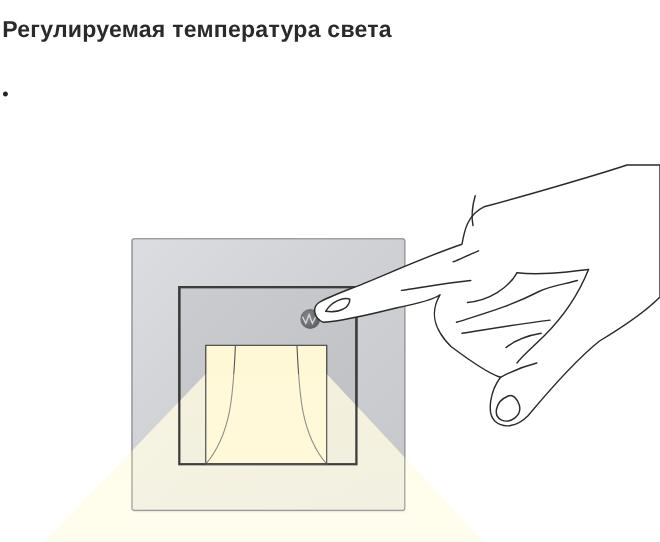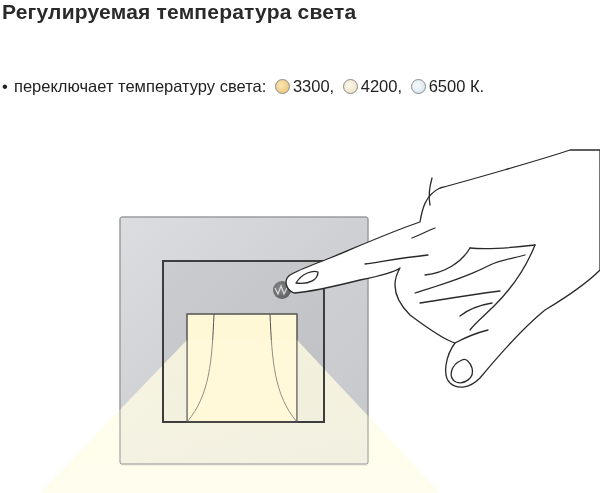--- a/index.html
+++ b/index.html
@@ -11,21 +11,21 @@
       width: 600px;
       height: 493px;
       position: relative;
       overflow: hidden;
       font-family: "Liberation Sans", "DejaVu Sans", sans-serif;
       color: #1f1f1f;
     }
     .title {
       position: absolute;
       left: 2px;
-      top: 0px;
+      top: 16px;
       font-size: 21px;
       font-weight: bold;
       color: #2a2a2a;
       letter-spacing: 0.2px;
       white-space: nowrap;
     }
     .bullet-block {
       position: absolute;
       left: 0px;
       top: 74px;
@@ -63,26 +63,20 @@
     }
   </style>
 </head>
 <body>
 
 <div class="title">Регулируемая температура света</div>
 
 <div class="bullet-block">
   <div class="bullet-line">
     <span class="bullet-dot">•</span>
-  </div>
-  <div class="bullet-line">
-    <span>переключает температуру света:</span>
-    <span class="swatch" style="background: radial-gradient(circle at 40% 40%, #fbe7b5, #e8bf6e);"></span><span>3300,</span>
-    <span class="swatch" style="background: radial-gradient(circle at 40% 40%, #fbf6e8, #ebdfbe);"></span><span>4200,</span>
-    <span class="swatch" style="background: radial-gradient(circle at 40% 40%, #f4f9fc, #d3e5f0);"></span><span>6500 К.</span>
   </div>
 </div>
 
 <svg class="illustration" viewBox="0 0 600 493" xmlns="http://www.w3.org/2000/svg">
   <defs>
     <linearGradient id="frameGrad" x1="0" y1="0" x2="1" y2="1">
       <stop offset="0" stop-color="#dcdde0"></stop>
       <stop offset="0.5" stop-color="#cfd0d3"></stop>
       <stop offset="1" stop-color="#c6c7ca"></stop>
     </linearGradient>

